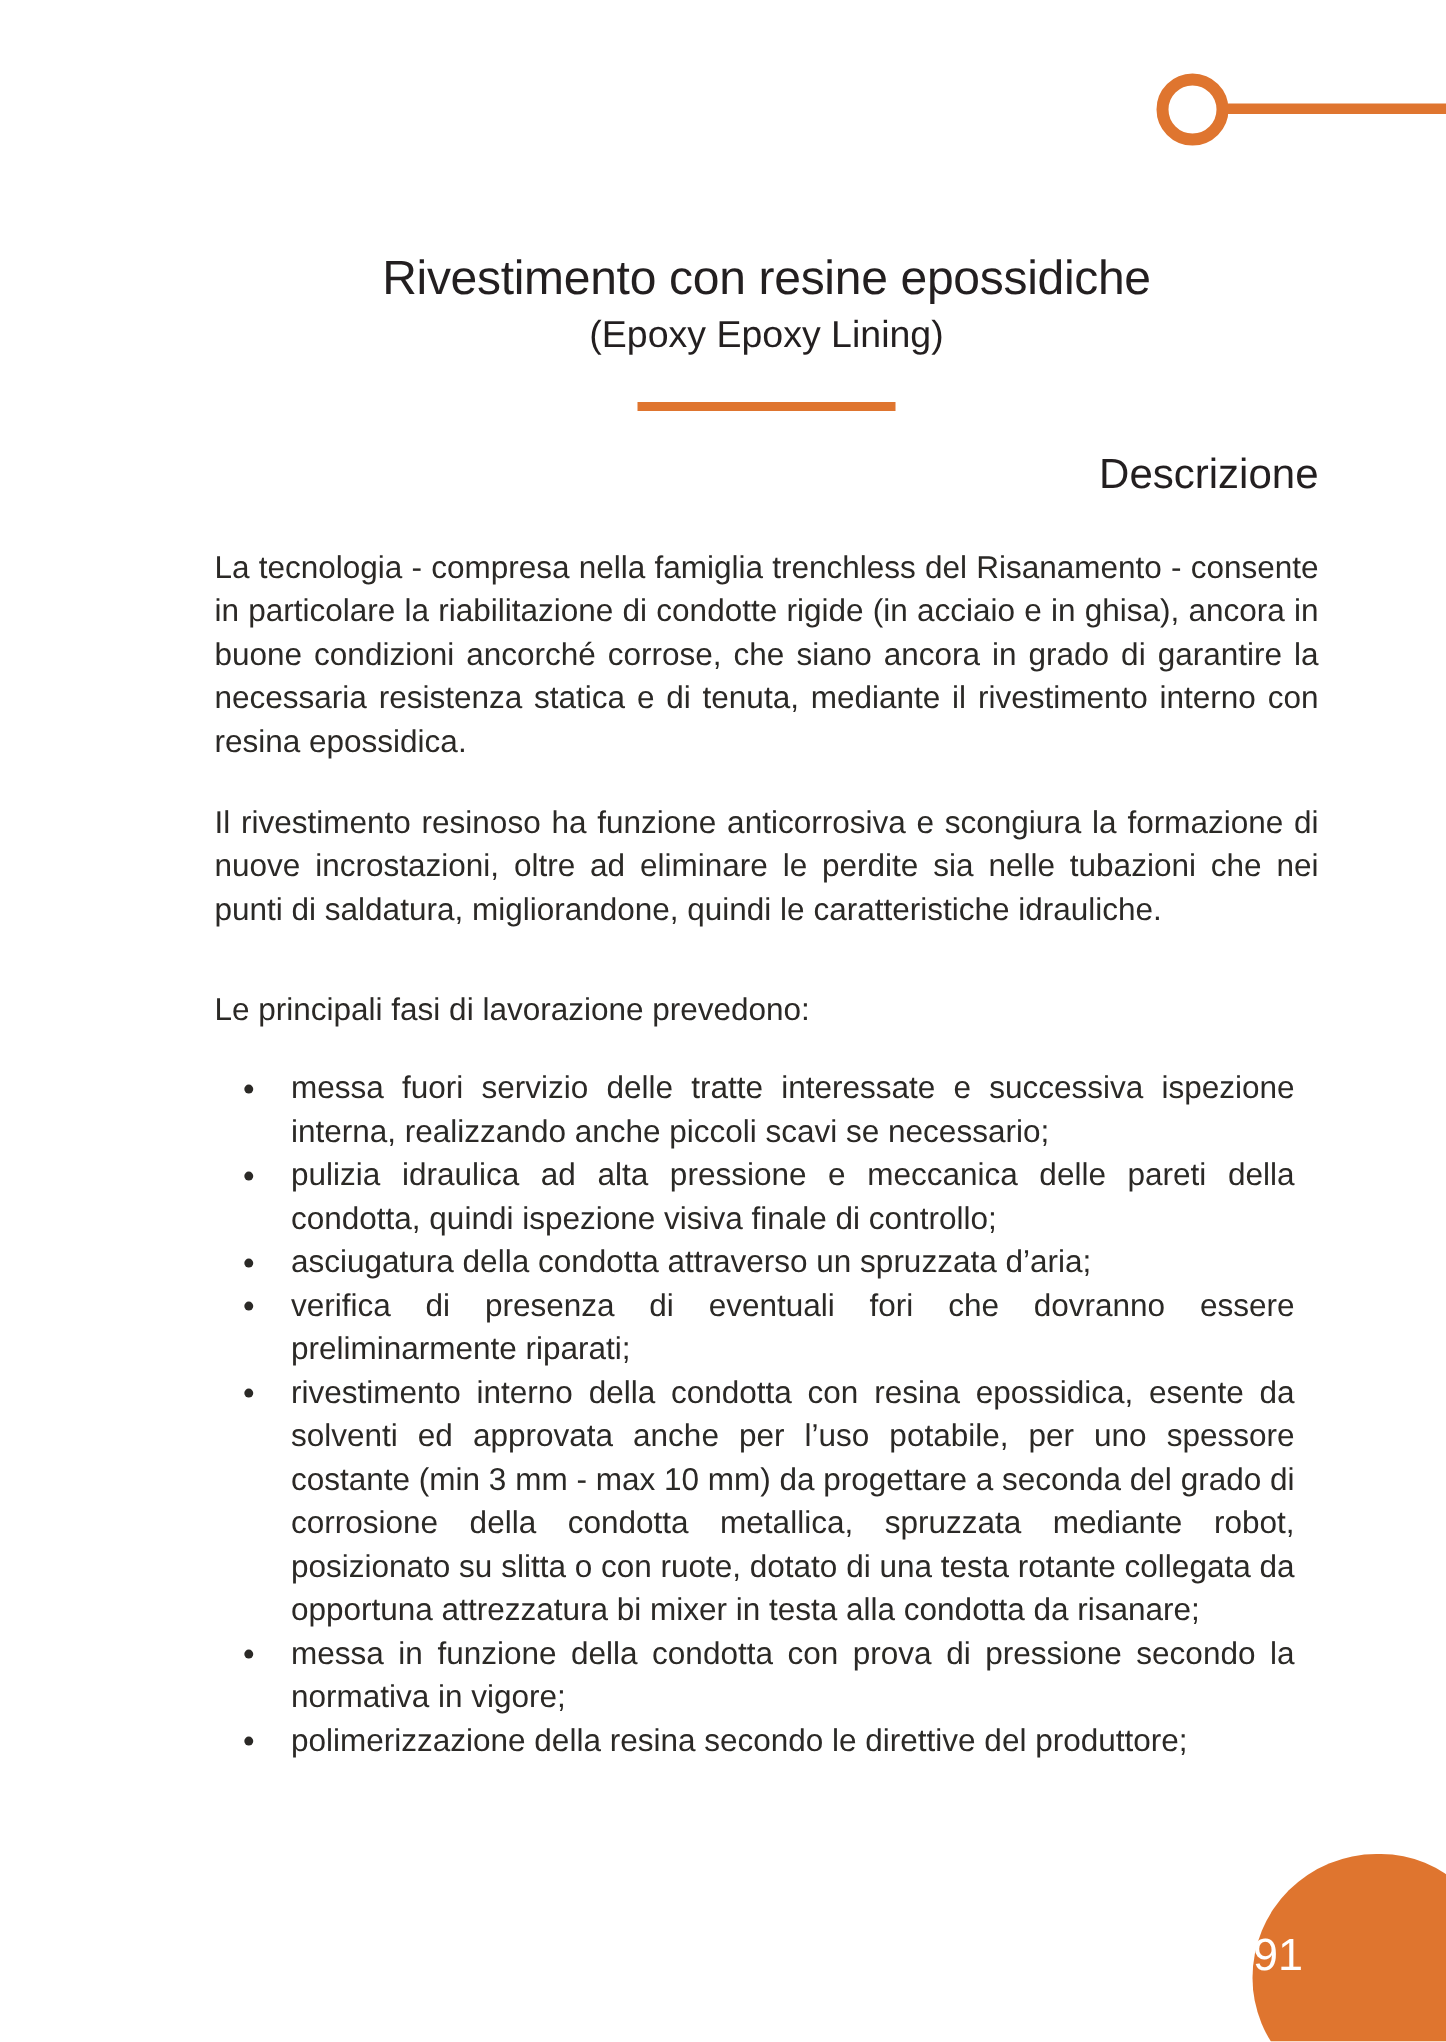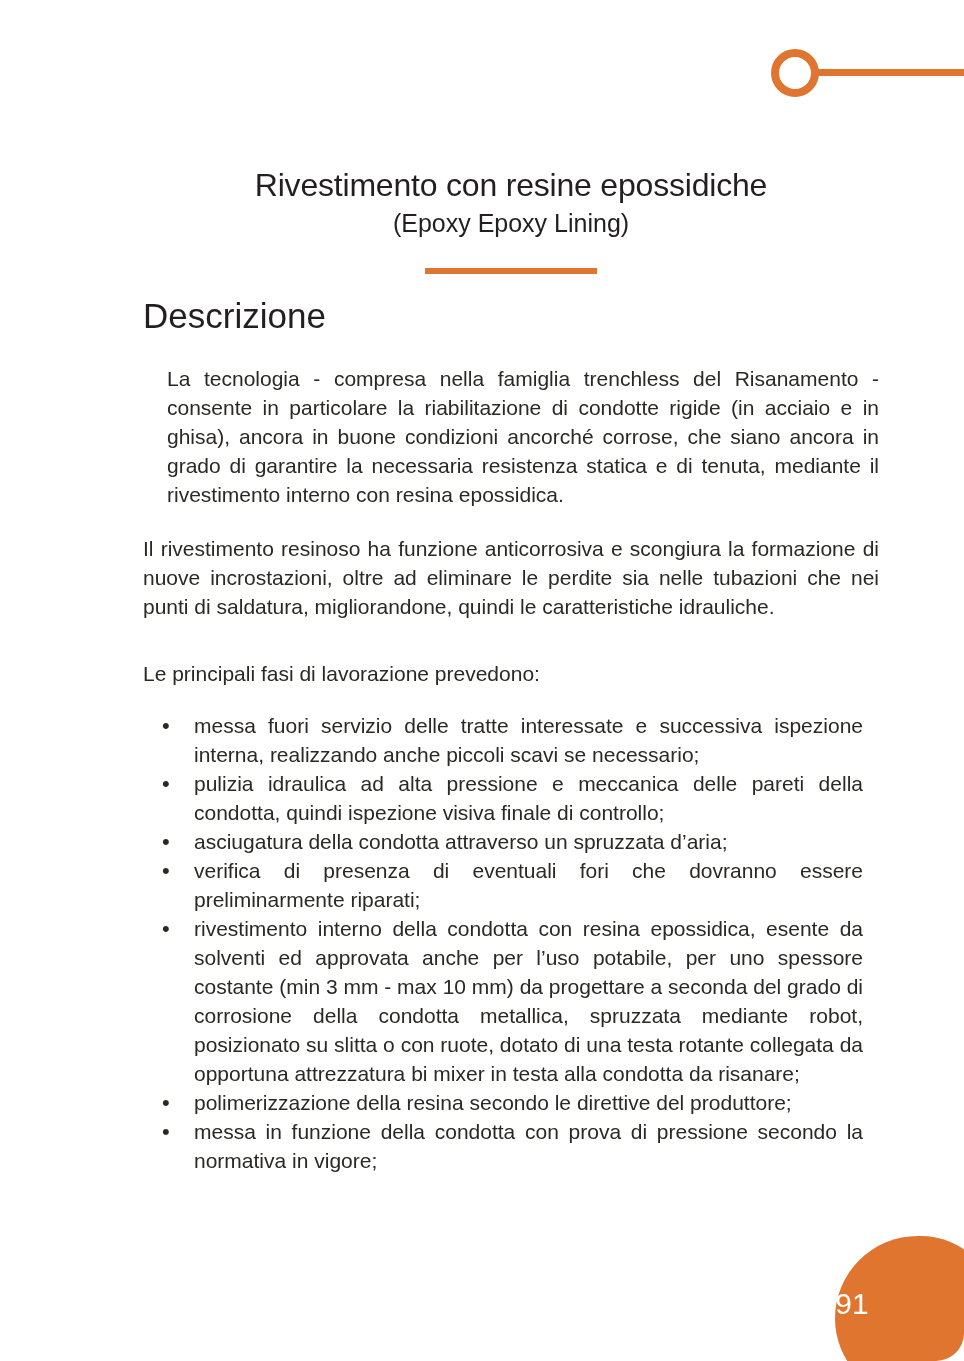--- a/index.html
+++ b/index.html
@@ -9,21 +9,20 @@
   }
   html,body{margin:0;padding:0;background:#ffffff;}
   .page{
     position:relative;
     width:964px;
     height:1361px;
     background:#ffffff;
     overflow:hidden;
     font-family:"Liberation Sans", sans-serif;
     color:var(--body);
-    border-radius:28px;
   }
   
   .ring{
     position:absolute;
     left:771px; top:49px;
     width:32px; height:32px;
     border:8px solid var(--orange);
     border-radius:50%;
     box-sizing:content-box;
   }
@@ -56,35 +55,35 @@
     font-weight:400;
     color:var(--heading);
   }
   .divider{
     margin:30px auto 0 auto;
     width:172px; height:6px;
     background:var(--orange);
   }
   h2.section{
     margin:26px 0 0 0;
-    text-align:left;
-    font-size:35px;
+    text-align:right;
+    font-size:28px;
     line-height:32px;
     font-weight:400;
     color:var(--heading);
   }
   .bodytext p{
     margin:0 0 25px 0;
     font-size:21px;
     line-height:29px;
     font-weight:300;
     text-align:justify;
     color:var(--body);
   }
-  .bodytext p.first{ margin-top:32px;margin-left:24px; }
+  .bodytext p.first{ margin-top:32px; }
   .bodytext p.list-intro{ margin:38px 0 23px 0; text-align:left; }
   ul.steps{
     list-style:none;
     margin:16px; padding:0;
     font-size:21px;
     line-height:29px;
     font-weight:300;
     color:var(--body);
   }
   ul.steps li{
@@ -141,23 +140,23 @@
           <li><span>messa fuori servizio delle tratte interessate e successiva ispezione interna, realizzando anche piccoli scavi se necessario;</span></li>
 
           <li><span>pulizia idraulica ad alta pressione e meccanica delle pareti della condotta, quindi ispezione visiva finale di controllo;</span></li>
 
           <li><span>asciugatura della condotta attraverso un spruzzata d’aria;</span></li>
 
           <li><span>verifica di presenza di eventuali fori che dovranno essere preliminarmente riparati;</span></li>
 
           <li><span>rivestimento interno della condotta con resina epossidica, esente da solventi ed approvata anche per l’uso potabile, per uno spessore costante (min 3 mm - max 10 mm) da progettare a seconda del grado di corrosione della condotta metallica, spruzzata mediante robot, posizionato su slitta o con ruote, dotato di una testa rotante collegata da opportuna attrezzatura bi mixer in testa alla condotta da risanare;</span></li>
 
+          <li><span>messa in funzione della condotta con prova di pressione secondo la normativa in vigore;</span></li>
+
           <li><span>polimerizzazione della resina secondo le direttive del produttore;</span></li>
-
-          <li><span>messa in funzione della condotta con prova di pressione secondo la normativa in vigore;</span></li>
 
         </ul>
     </div>
   </div>
 
   <div class="corner-blob"></div>
   <span class="page-num">91</span>
 
 </div>
 

